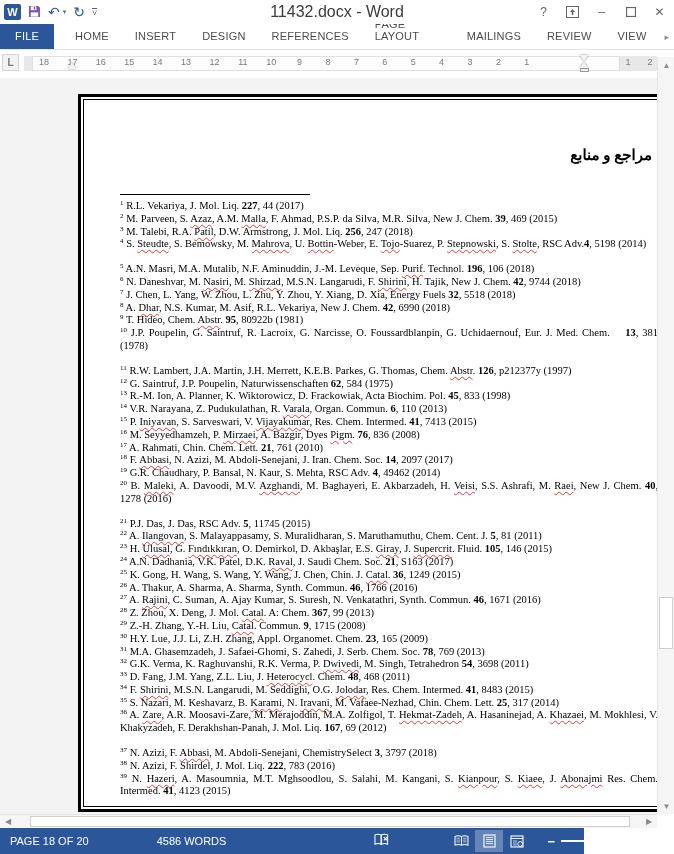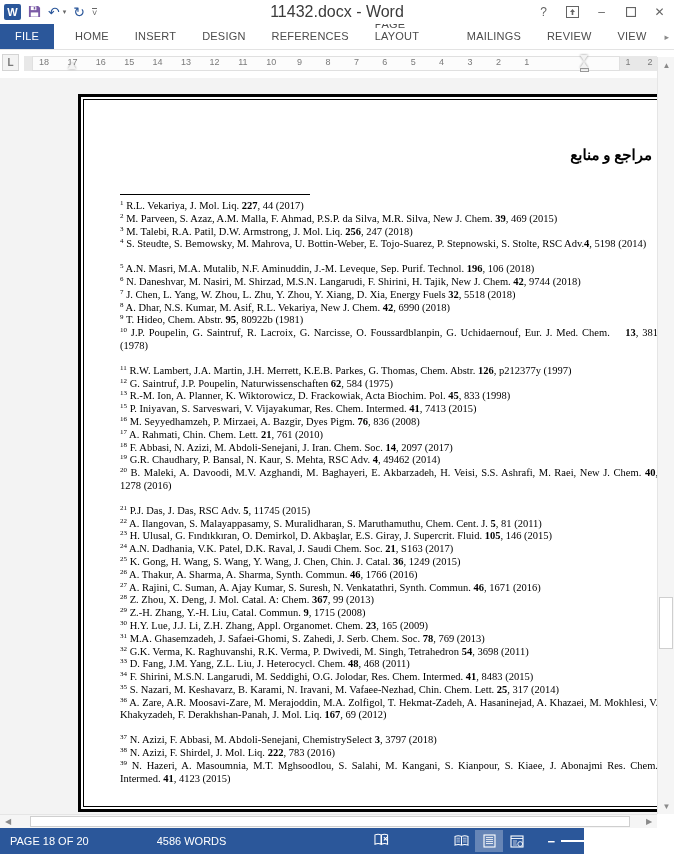--- a/index.html
+++ b/index.html
@@ -48,21 +48,21 @@
   .page { position:absolute; left:30px; top:16px; width:616px; height:718px; background:#fff;
           border:3px solid #000; padding:2px;margin-left:48px; }
   .page-inner { width:100%; height:100%; border:1px solid #000; padding:40px 30px 0 36px; overflow:hidden; }
   .doc-heading { font-family:"Liberation Serif", serif; direction:rtl; text-align:right; font-weight:bold;
                  font-size:15px; color:#000; padding:6px 6px 0 0; }
   .footnote-sep { border:none; border-top:1px solid #000; width:190px; margin:30px 0 5px 0; }
   .refs { font-family:"Liberation Serif", serif; font-size:10.5px; line-height:12.8px; color:#000;
           text-align:justify; }
   .ref-group { margin-bottom:12px; }
   .ref sup { font-size:7px; line-height:0; }
-  .sp { text-decoration-style:wavy; text-decoration-color:#e53935;
+  .sp { text-decoration:underline; text-decoration-style:wavy; text-decoration-color:#e53935;
         text-decoration-thickness:1px; text-underline-offset:2px; }
 
   
   .vscroll { position:absolute; top:57px; right:0; width:17px; height:757px; background:#f5f5f5; border-left:1px solid #e5e5e5; }
   .vscroll .arrow { position:absolute; left:0; width:17px; height:16px; color:#8a8a8a; font-size:8px;
                     display:flex; align-items:center; justify-content:center; }
   .vscroll .up { top:0; } .vscroll .down { bottom:0; }
   .vthumb { position:absolute; left:1px; width:14px; top:540px; height:52px; background:#fff; border:1px solid #cfcfcf; }
   .hscroll { position:absolute; top:814px; left:0; right:17px; height:14px; background:#f5f5f5; border-top:1px solid #e5e5e5; }
   .hscroll .arrow { position:absolute; top:0; width:16px; height:13px; color:#8a8a8a; font-size:8px;
@@ -188,20 +188,21 @@
             <div class="ref"><sup>6</sup> N. Daneshvar, M. <span class="sp">Nasiri</span>, M. <span class="sp">Shirzad</span>, M.S.N. Langarudi, F. <span class="sp">Shirini</span>, H. Tajik, New J. Chem. <b>42</b>, 9744 (2018)</div>
             <div class="ref"><sup>7</sup> J. Chen, L. Yang, W. Zhou, L. Zhu, Y. Zhou, Y. Xiang, D. Xia, Energy Fuels <b>32</b>, 5518 (2018)</div>
             <div class="ref"><sup>8</sup> A. <span class="sp">Dhar</span>, N.S. Kumar, M. Asif, R.L. Vekariya, New J. Chem. <b>42</b>, 6990 (2018)</div>
             <div class="ref"><sup>9</sup> T. Hideo, Chem. <span class="sp">Abstr</span>. <b>95</b>, 80922b (1981)</div>
             <div class="ref"><sup>10</sup> J.P. Poupelin, G. Saintruf, R. Lacroix, G. Narcisse, O. Foussardblanpin, G. Uchidaernouf, Eur. J. Med. Chem.&nbsp;&nbsp;&nbsp; <b>13</b>, 381 (1978)</div>
           </div>
           <div class="ref-group">
             <div class="ref"><sup>11</sup> R.W. Lambert, J.A. Martin, J.H. Merrett, K.E.B. Parkes, G. Thomas, Chem. <span class="sp">Abstr</span>. <b>126</b>, p212377y (1997)</div>
             <div class="ref"><sup>12</sup> G. Saintruf, J.P. Poupelin, Naturwissenschaften <b>62</b>, 584 (1975)</div>
             <div class="ref"><sup>13</sup> R.-M. Ion, A. Planner, K. Wiktorowicz, D. Frackowiak, Acta Biochim. Pol. <b>45</b>, 833 (1998)</div>
+            <div class="ref"><sup>14</sup> V.R. Narayana, Z. Pudukulathan, R. <span class="sp">Varala</span>, Organ. Commun. <b>6</b>, 110 (2013)</div>
             <div class="ref"><sup>15</sup> P. <span class="sp">Iniyavan</span>, S. Sarveswari, V. <span class="sp">Vijayakumar</span>, Res. Chem. Intermed. <b>41</b>, 7413 (2015)</div>
             <div class="ref"><sup>16</sup> M. Seyyedhamzeh, P. <span class="sp">Mirzaei</span>, A. Bazgir, Dyes <span class="sp">Pigm</span>. <b>76</b>, 836 (2008)</div>
             <div class="ref"><sup>17</sup> A. Rahmati, Chin. Chem. Lett. <b>21</b>, 761 (2010)</div>
             <div class="ref"><sup>18</sup> F. <span class="sp">Abbasi</span>, N. Azizi, M. Abdoli-Senejani, J. Iran. Chem. Soc. <b>14</b>, 2097 (2017)</div>
             <div class="ref"><sup>19</sup> G.R. Chaudhary, P. Bansal, N. Kaur, S. Mehta, RSC Adv. <b>4</b>, 49462 (2014)</div>
             <div class="ref"><sup>20</sup> B. <span class="sp">Maleki</span>, A. Davoodi, M.V. <span class="sp">Azghandi</span>, M. Baghayeri, E. Akbarzadeh, H. <span class="sp">Veisi</span>, S.S. Ashrafi, M. <span class="sp">Raei</span>, New J. Chem. <b>40</b>, 1278 (2016)</div>
           </div>
           <div class="ref-group">
             <div class="ref"><sup>21</sup> P.J. Das, J. Das, RSC Adv. <b>5</b>, 11745 (2015)</div>
             <div class="ref"><sup>22</sup> A. <span class="sp">Ilangovan</span>, S. Malayappasamy, S. Muralidharan, S. Maruthamuthu, Chem. Cent. J. <b>5</b>, 81 (2011)</div>

